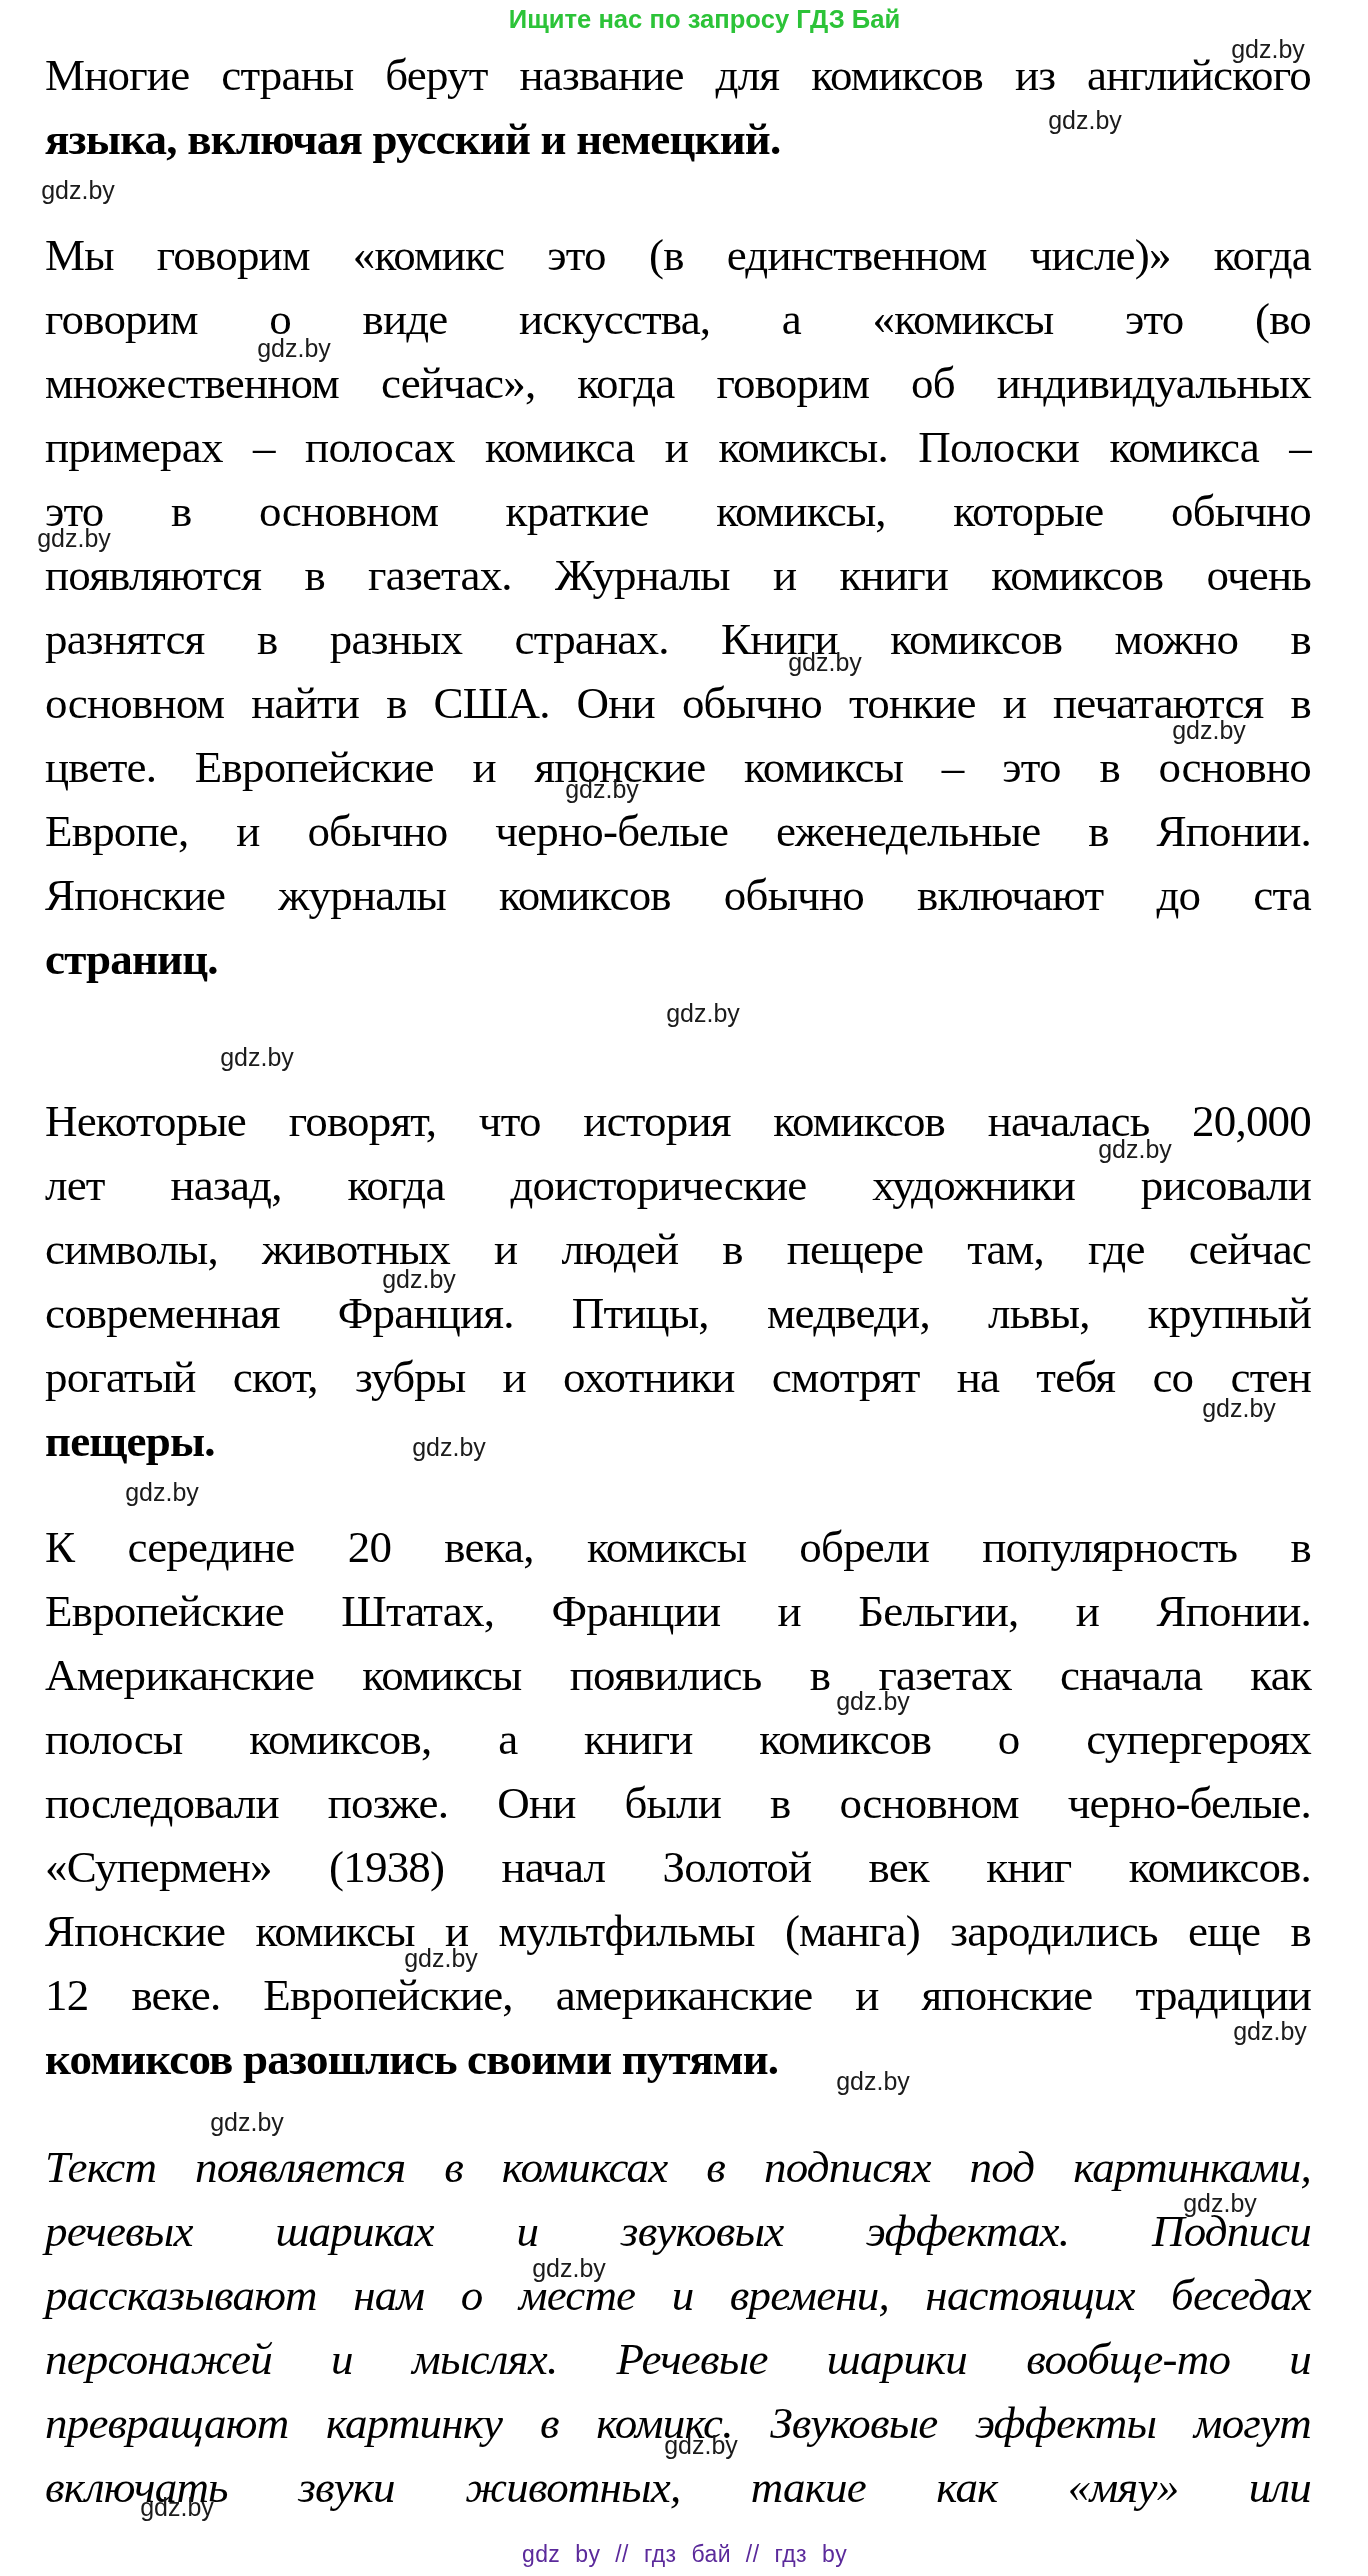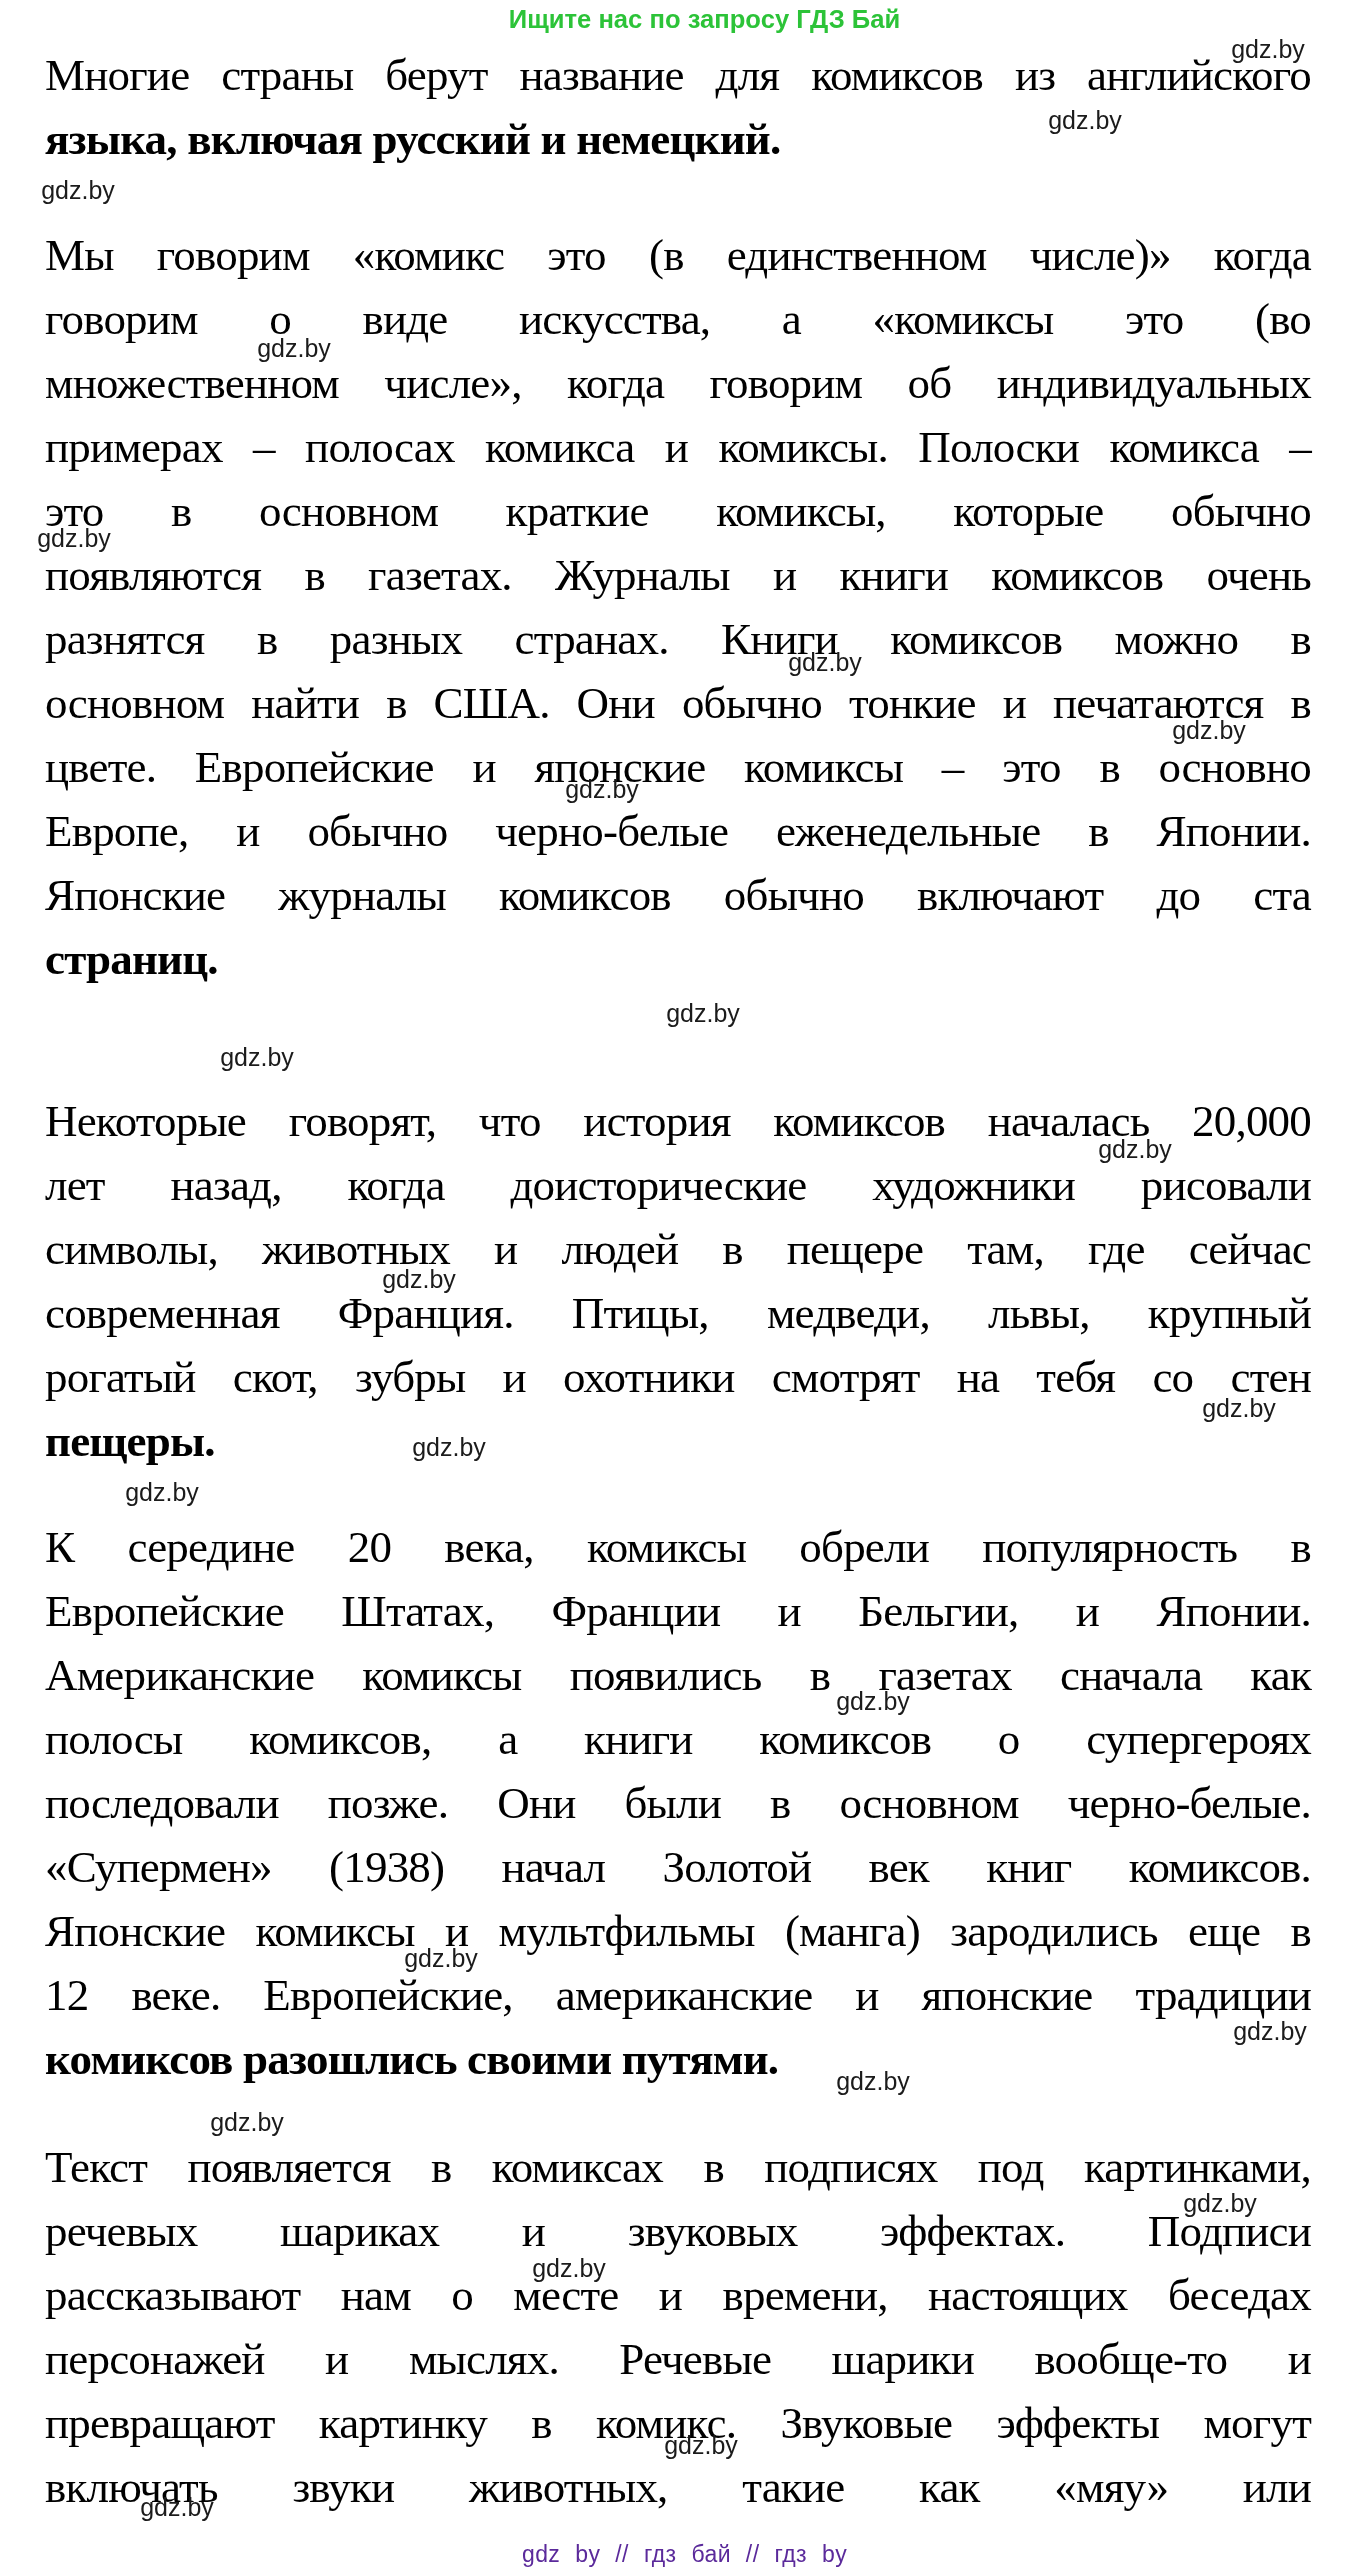--- a/index.html
+++ b/index.html
@@ -64,21 +64,21 @@
 
 <div class="content">
   <div id="paragraphs">
       <div class="para" style="top: 43px;">
         <div class="text-line">Многие страны берут название для комиксов из английского</div>
         <div class="text-line left-last">языка, включая русский и немецкий.</div>
       </div>
       <div class="para" style="top: 223px;">
         <div class="text-line">Мы говорим «комикс это (в единственном числе)» когда</div>
         <div class="text-line">говорим о виде искусства, а «комиксы это (во</div>
-        <div class="text-line">множественном числе», когда говорим об индивидуальных</div>
+        <div class="text-line">множественном сейчас», когда говорим об индивидуальных</div>
         <div class="text-line">примерах – полосах комикса и комиксы. Полоски комикса –</div>
         <div class="text-line">это в основном краткие комиксы, которые обычно</div>
         <div class="text-line">появляются в газетах. Журналы и книги комиксов очень</div>
         <div class="text-line">разнятся в разных странах. Книги комиксов можно в</div>
         <div class="text-line">основном найти в США. Они обычно тонкие и печатаются в</div>
         <div class="text-line">цвете. Европейские и японские комиксы – это в основно</div>
         <div class="text-line">Европе, и обычно черно-белые еженедельные в Японии.</div>
         <div class="text-line">Японские журналы комиксов обычно включают до ста</div>
         <div class="text-line left-last">страниц.</div>
       </div>
@@ -94,21 +94,21 @@
         <div class="text-line">К середине 20 века, комиксы обрели популярность в</div>
         <div class="text-line">Европейские Штатах, Франции и Бельгии, и Японии.</div>
         <div class="text-line">Американские комиксы появились в газетах сначала как</div>
         <div class="text-line">полосы комиксов, а книги комиксов о супергероях</div>
         <div class="text-line">последовали позже.  Они были в основном черно-белые.</div>
         <div class="text-line">«Супермен» (1938) начал Золотой век книг комиксов.</div>
         <div class="text-line">Японские комиксы и мультфильмы (манга) зародились еще в</div>
         <div class="text-line">12 веке. Европейские, американские и японские традиции</div>
         <div class="text-line left-last">комиксов разошлись своими путями.</div>
       </div>
-      <div class="para" style="top: 2135px;">
+      <div class="para" style="top: 2135px; font-style: italic;">
         <div class="text-line">Текст появляется в комиксах в подписях под картинками,</div>
         <div class="text-line">речевых шариках и звуковых эффектах. Подписи</div>
         <div class="text-line">рассказывают нам о месте и времени, настоящих беседах</div>
         <div class="text-line">персонажей и мыслях. Речевые шарики вообще-то и</div>
         <div class="text-line">превращают картинку в комикс. Звуковые эффекты могут</div>
         <div class="text-line">включать звуки животных, такие как «мяу» или</div>
       </div>
     </div>
   <div id="watermarks">
       <span class="wm" style="left: 1268px; top: 49px; color: rgb(27, 27, 27);">gdz.by</span>

